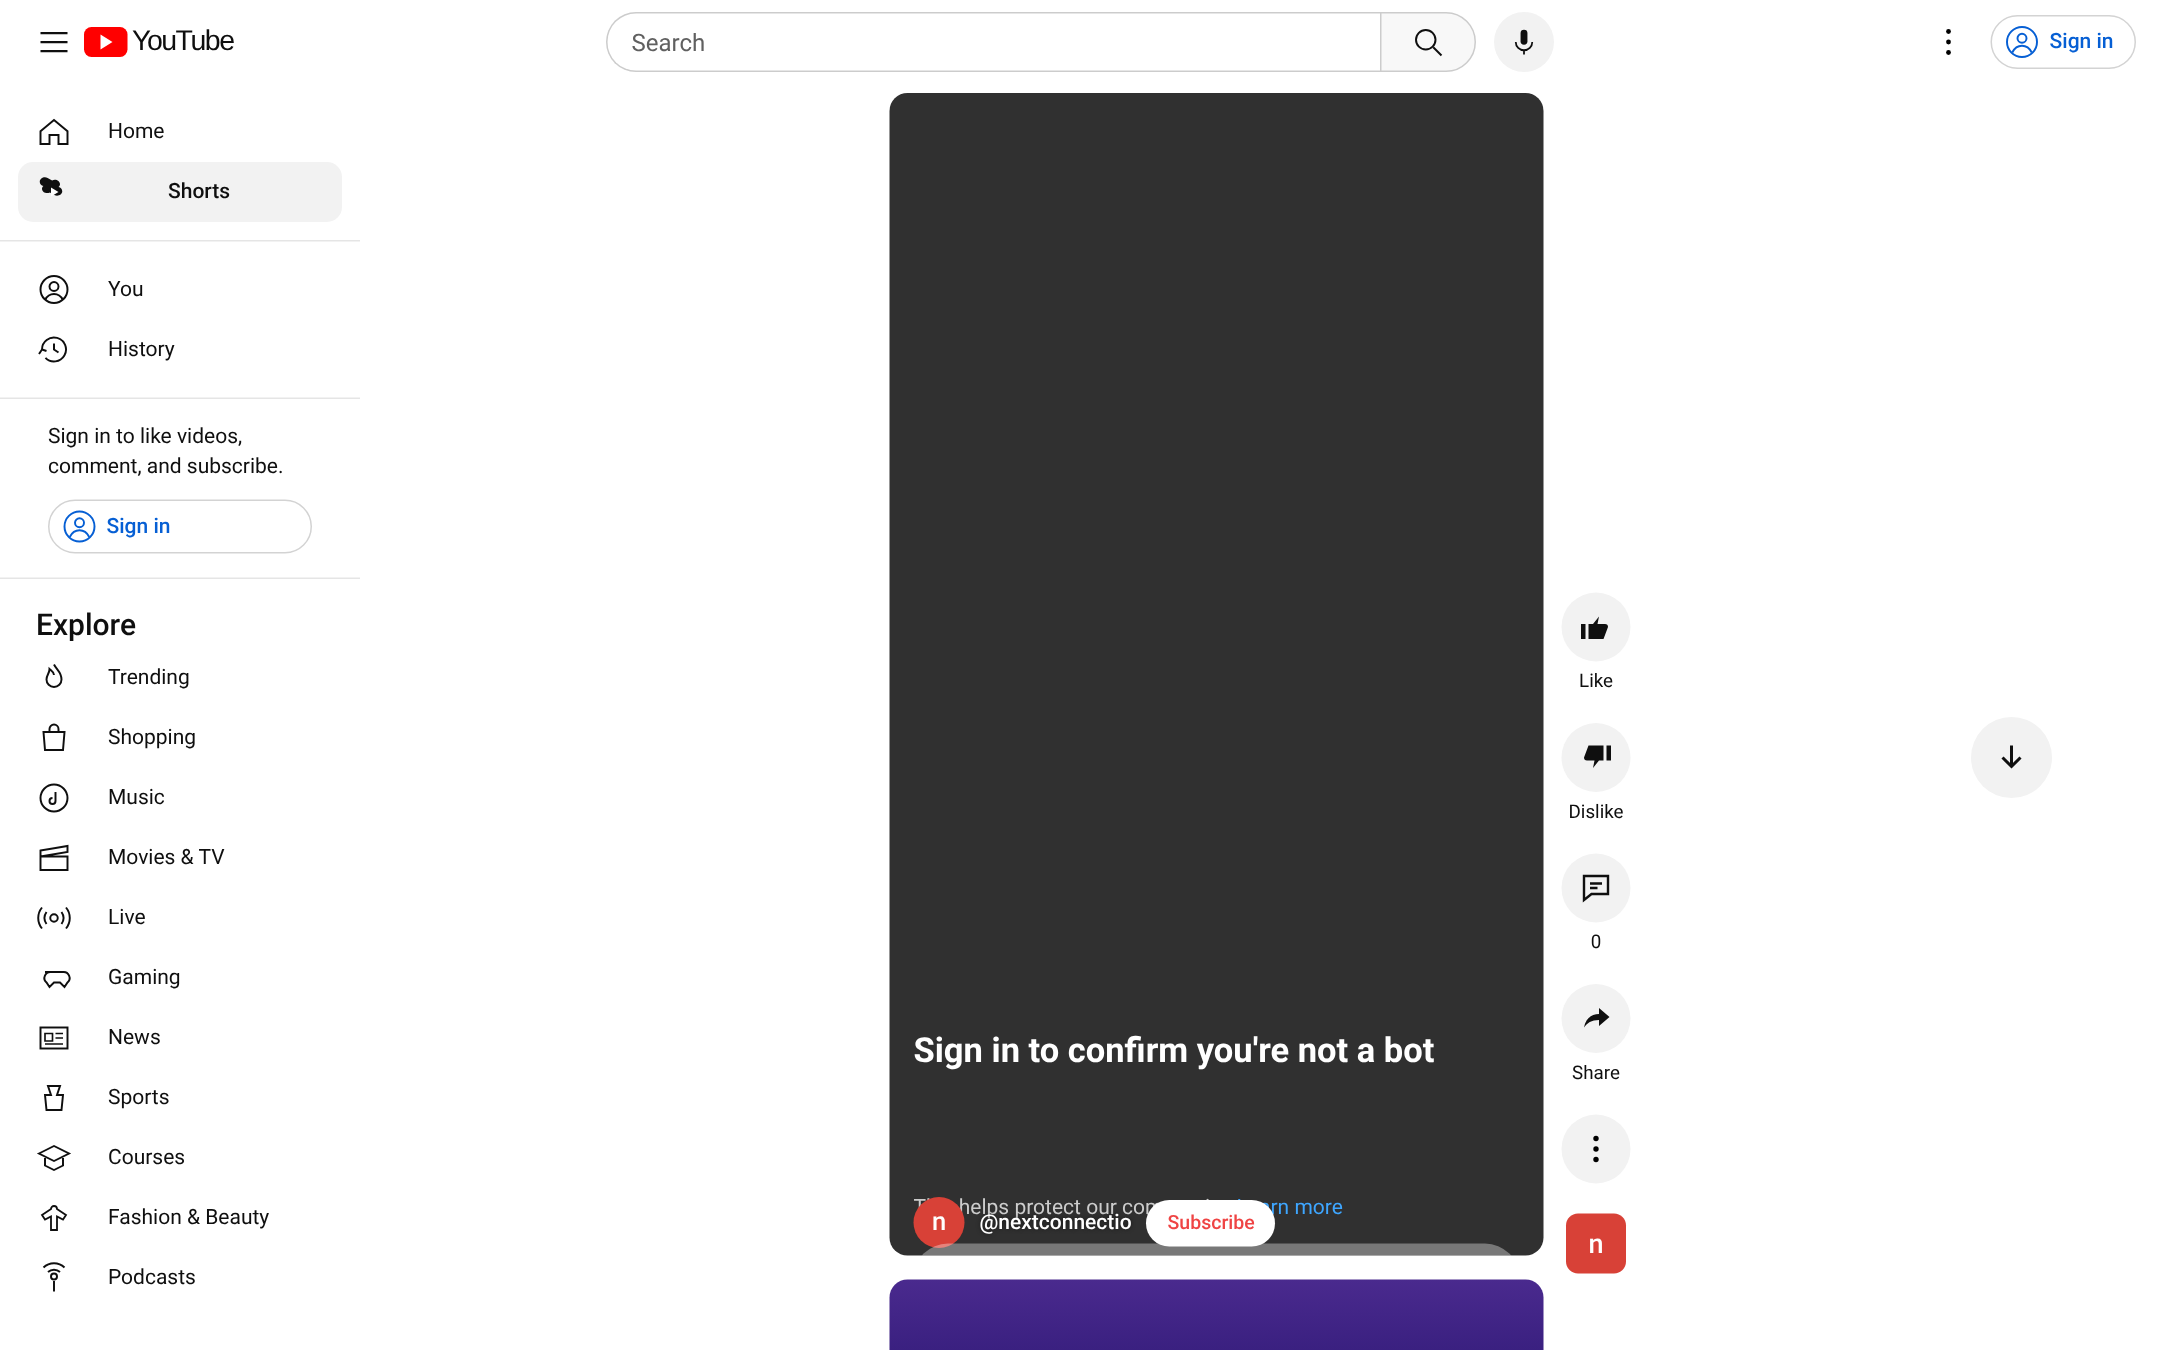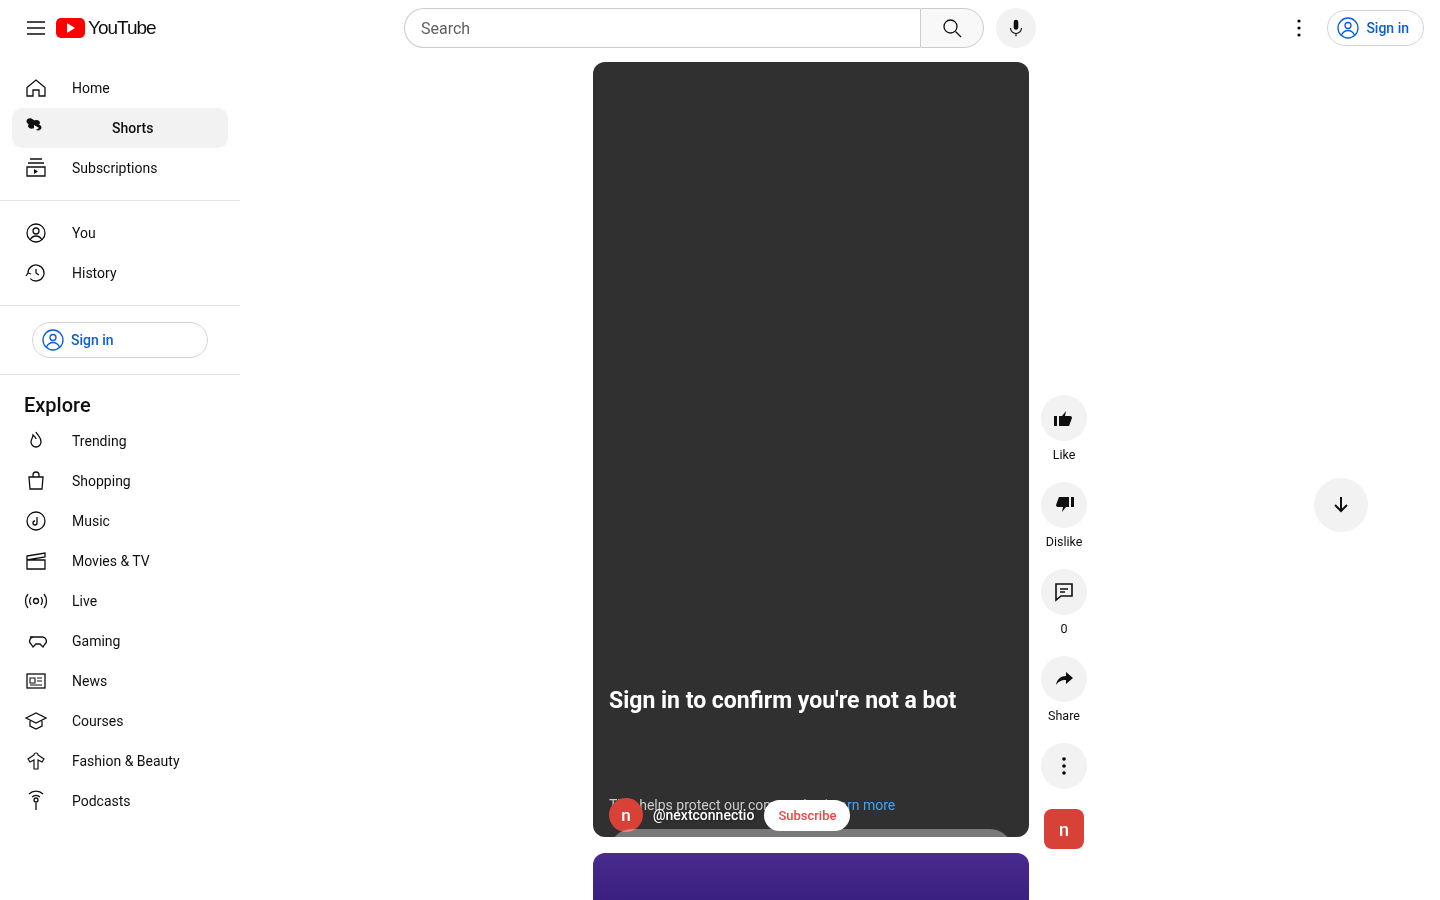--- a/index.html
+++ b/index.html
@@ -136,29 +136,20 @@
     </div>
     <div class="nav-item active">
       <span class="icn">
           <svg viewBox="0 0 24 24">
             <path d="M9 4.5c3-1.7 7 .3 7 3.3 0 1-.5 1.8-1.3 2.4 2 .4 3.3 2 3.3 3.8 0 3-4 5-7 3.3l-4-2.3c-3 1.7-7-.3-7-3.3 0-1 .5-1.8 1.3-2.4-2-.4-3.3-2-3.3-3.8 0-3 4-5 7-3.3z" transform="translate(4 1) scale(0.75)" fill="#0f0f0f"></path>
             <path d="M10 9v6l5-3z" fill="#fff"></path>
           </svg>
         </span>
       <span>Shorts</span>
     </div>
-    <div class="nav-item">
-      <span class="icn">
-          <svg viewBox="0 0 24 24">
-            <path d="M6 3h12M4 7h16M3 11h18v9H3z" stroke="#0f0f0f" stroke-width="1.3" fill="none"></path>
-            <path d="M10 13v5l4-2.5z" fill="#0f0f0f"></path>
-          </svg>
-        </span>
-      <span>Subscriptions</span>
-    </div>
   </div>
   <div class="nav-divider"></div>
 
   <div class="nav-section">
     <div class="nav-item">
       <span class="icn">
           <svg viewBox="0 0 24 24">
             <circle cx="12" cy="12" r="9" stroke="#0f0f0f" stroke-width="1.3" fill="none"></circle>
             <circle cx="12" cy="10" r="3" stroke="#0f0f0f" stroke-width="1.3" fill="none"></circle>
             <path d="M6 19c1.3-2.5 3.5-4 6-4s4.7 1.5 6 4" stroke="#0f0f0f" stroke-width="1.3" fill="none"></path>
@@ -172,20 +163,21 @@
             <path d="M4 12a8 8 0 1 1 2.3 5.6M4 12l-2 3M4 12l3 1" stroke="#0f0f0f" stroke-width="1.3" fill="none"></path>
             <path d="M12 8v4l3 2" stroke="#0f0f0f" stroke-width="1.3" fill="none"></path>
           </svg>
         </span>
       <span>History</span>
     </div>
   </div>
   <div class="nav-divider"></div>
 
   <div class="signin-promo">
+    <p>Sign in to like videos, comment, and subscribe.</p>
     <div class="signin-pill">
       <span class="avatar-circle">
         <svg viewBox="0 0 24 24">
             <circle cx="12" cy="12" r="10" stroke="#065fd4" stroke-width="1.3" fill="none"></circle>
             <circle cx="12" cy="9.5" r="3" stroke="#065fd4" stroke-width="1.3" fill="none"></circle>
             <path d="M5.5 19c1.5-3 4-4.5 6.5-4.5s5 1.5 6.5 4.5" stroke="#065fd4" stroke-width="1.3" fill="none"></path>
           </svg>
       </span>
       <span>Sign in</span>
     </div>
@@ -245,20 +237,28 @@
         <span>Gaming</span>
       </div>
     <div class="nav-item">
         <span class="icn">
           <svg viewBox="0 0 24 24">
             <rect x="3" y="5" width="18" height="14" stroke="#0f0f0f" stroke-width="1.3" fill="none"></rect>
             <path d="M6 9h5v5H6zM13 9h5M13 12h5M6 16h12" stroke="#0f0f0f" stroke-width="1.1" fill="none"></path>
           </svg>
         </span>
         <span>News</span>
+      </div>
+    <div class="nav-item">
+        <span class="icn">
+          <svg viewBox="0 0 24 24">
+            <path d="M8 4h8l-2 6h4l-1 10H7L6 10h4z" stroke="#0f0f0f" stroke-width="1.3" fill="none"></path>
+          </svg>
+        </span>
+        <span>Sports</span>
       </div>
     <div class="nav-item">
         <span class="icn">
           <svg viewBox="0 0 24 24">
             <path d="M2 9l10-5 10 5-10 5zM6 12v5l6 3 6-3v-5" stroke="#0f0f0f" stroke-width="1.3" fill="none"></path>
           </svg>
         </span>
         <span>Courses</span>
       </div>
     <div class="nav-item">

